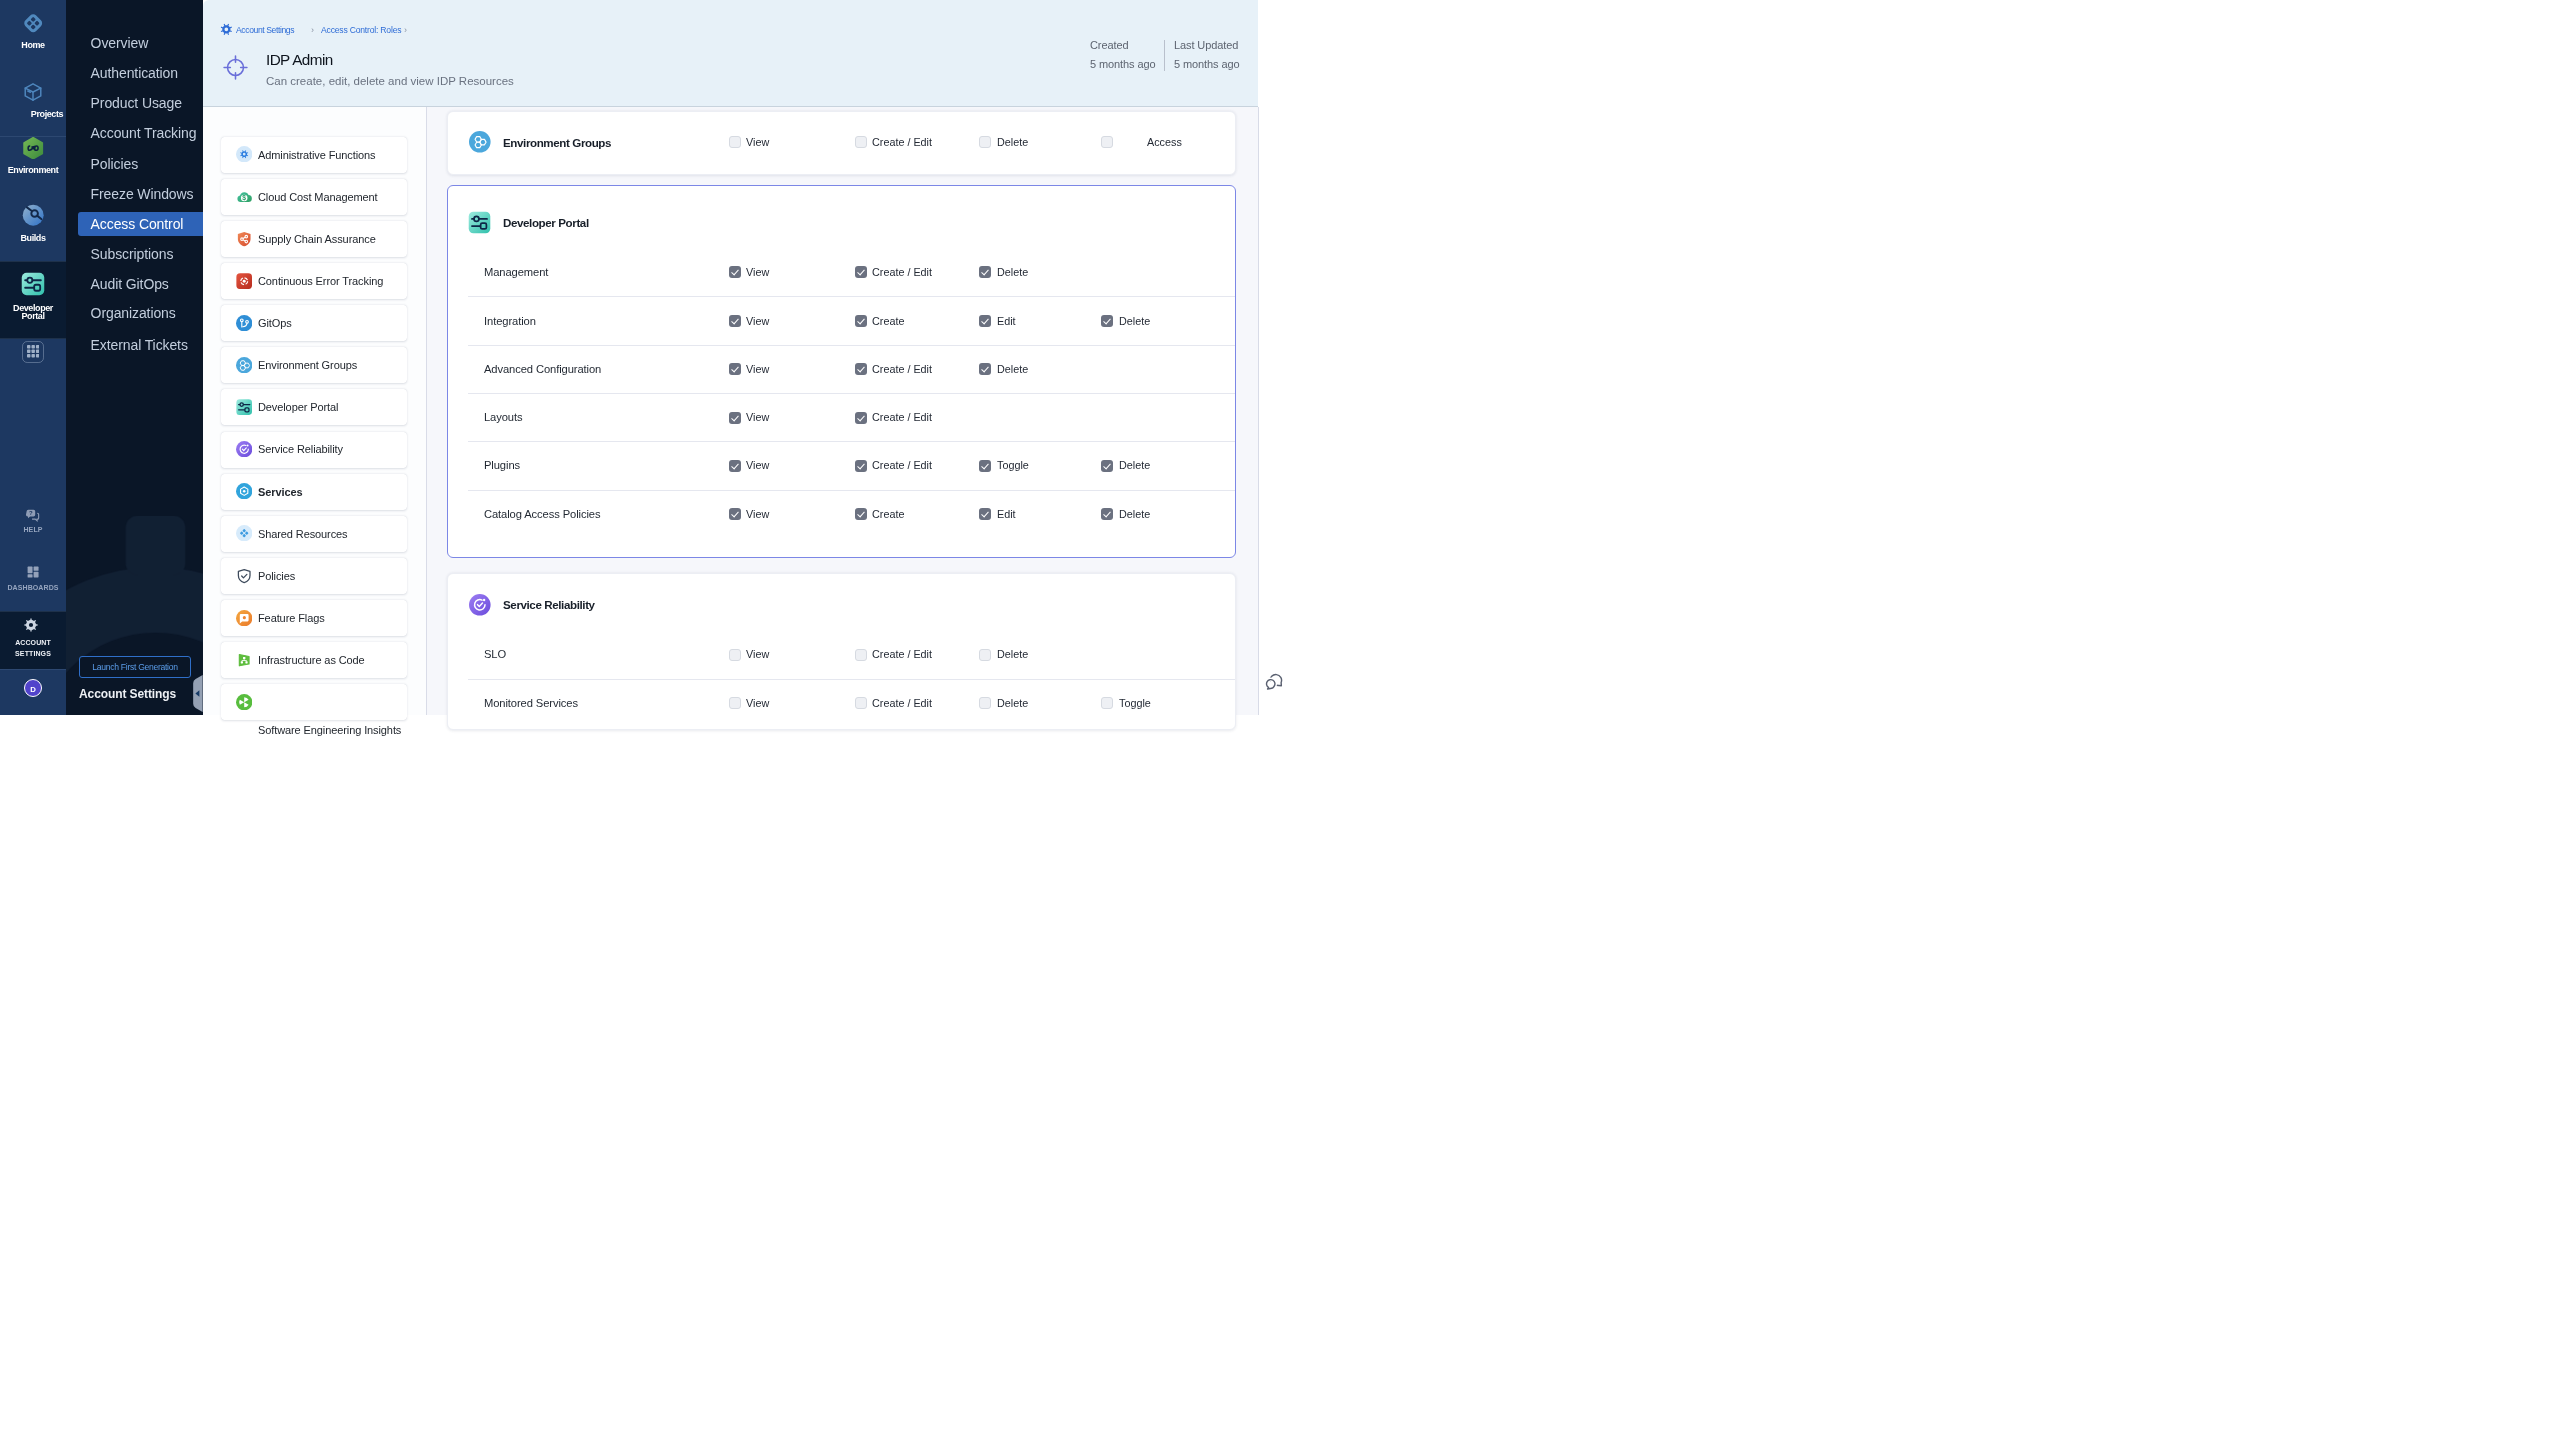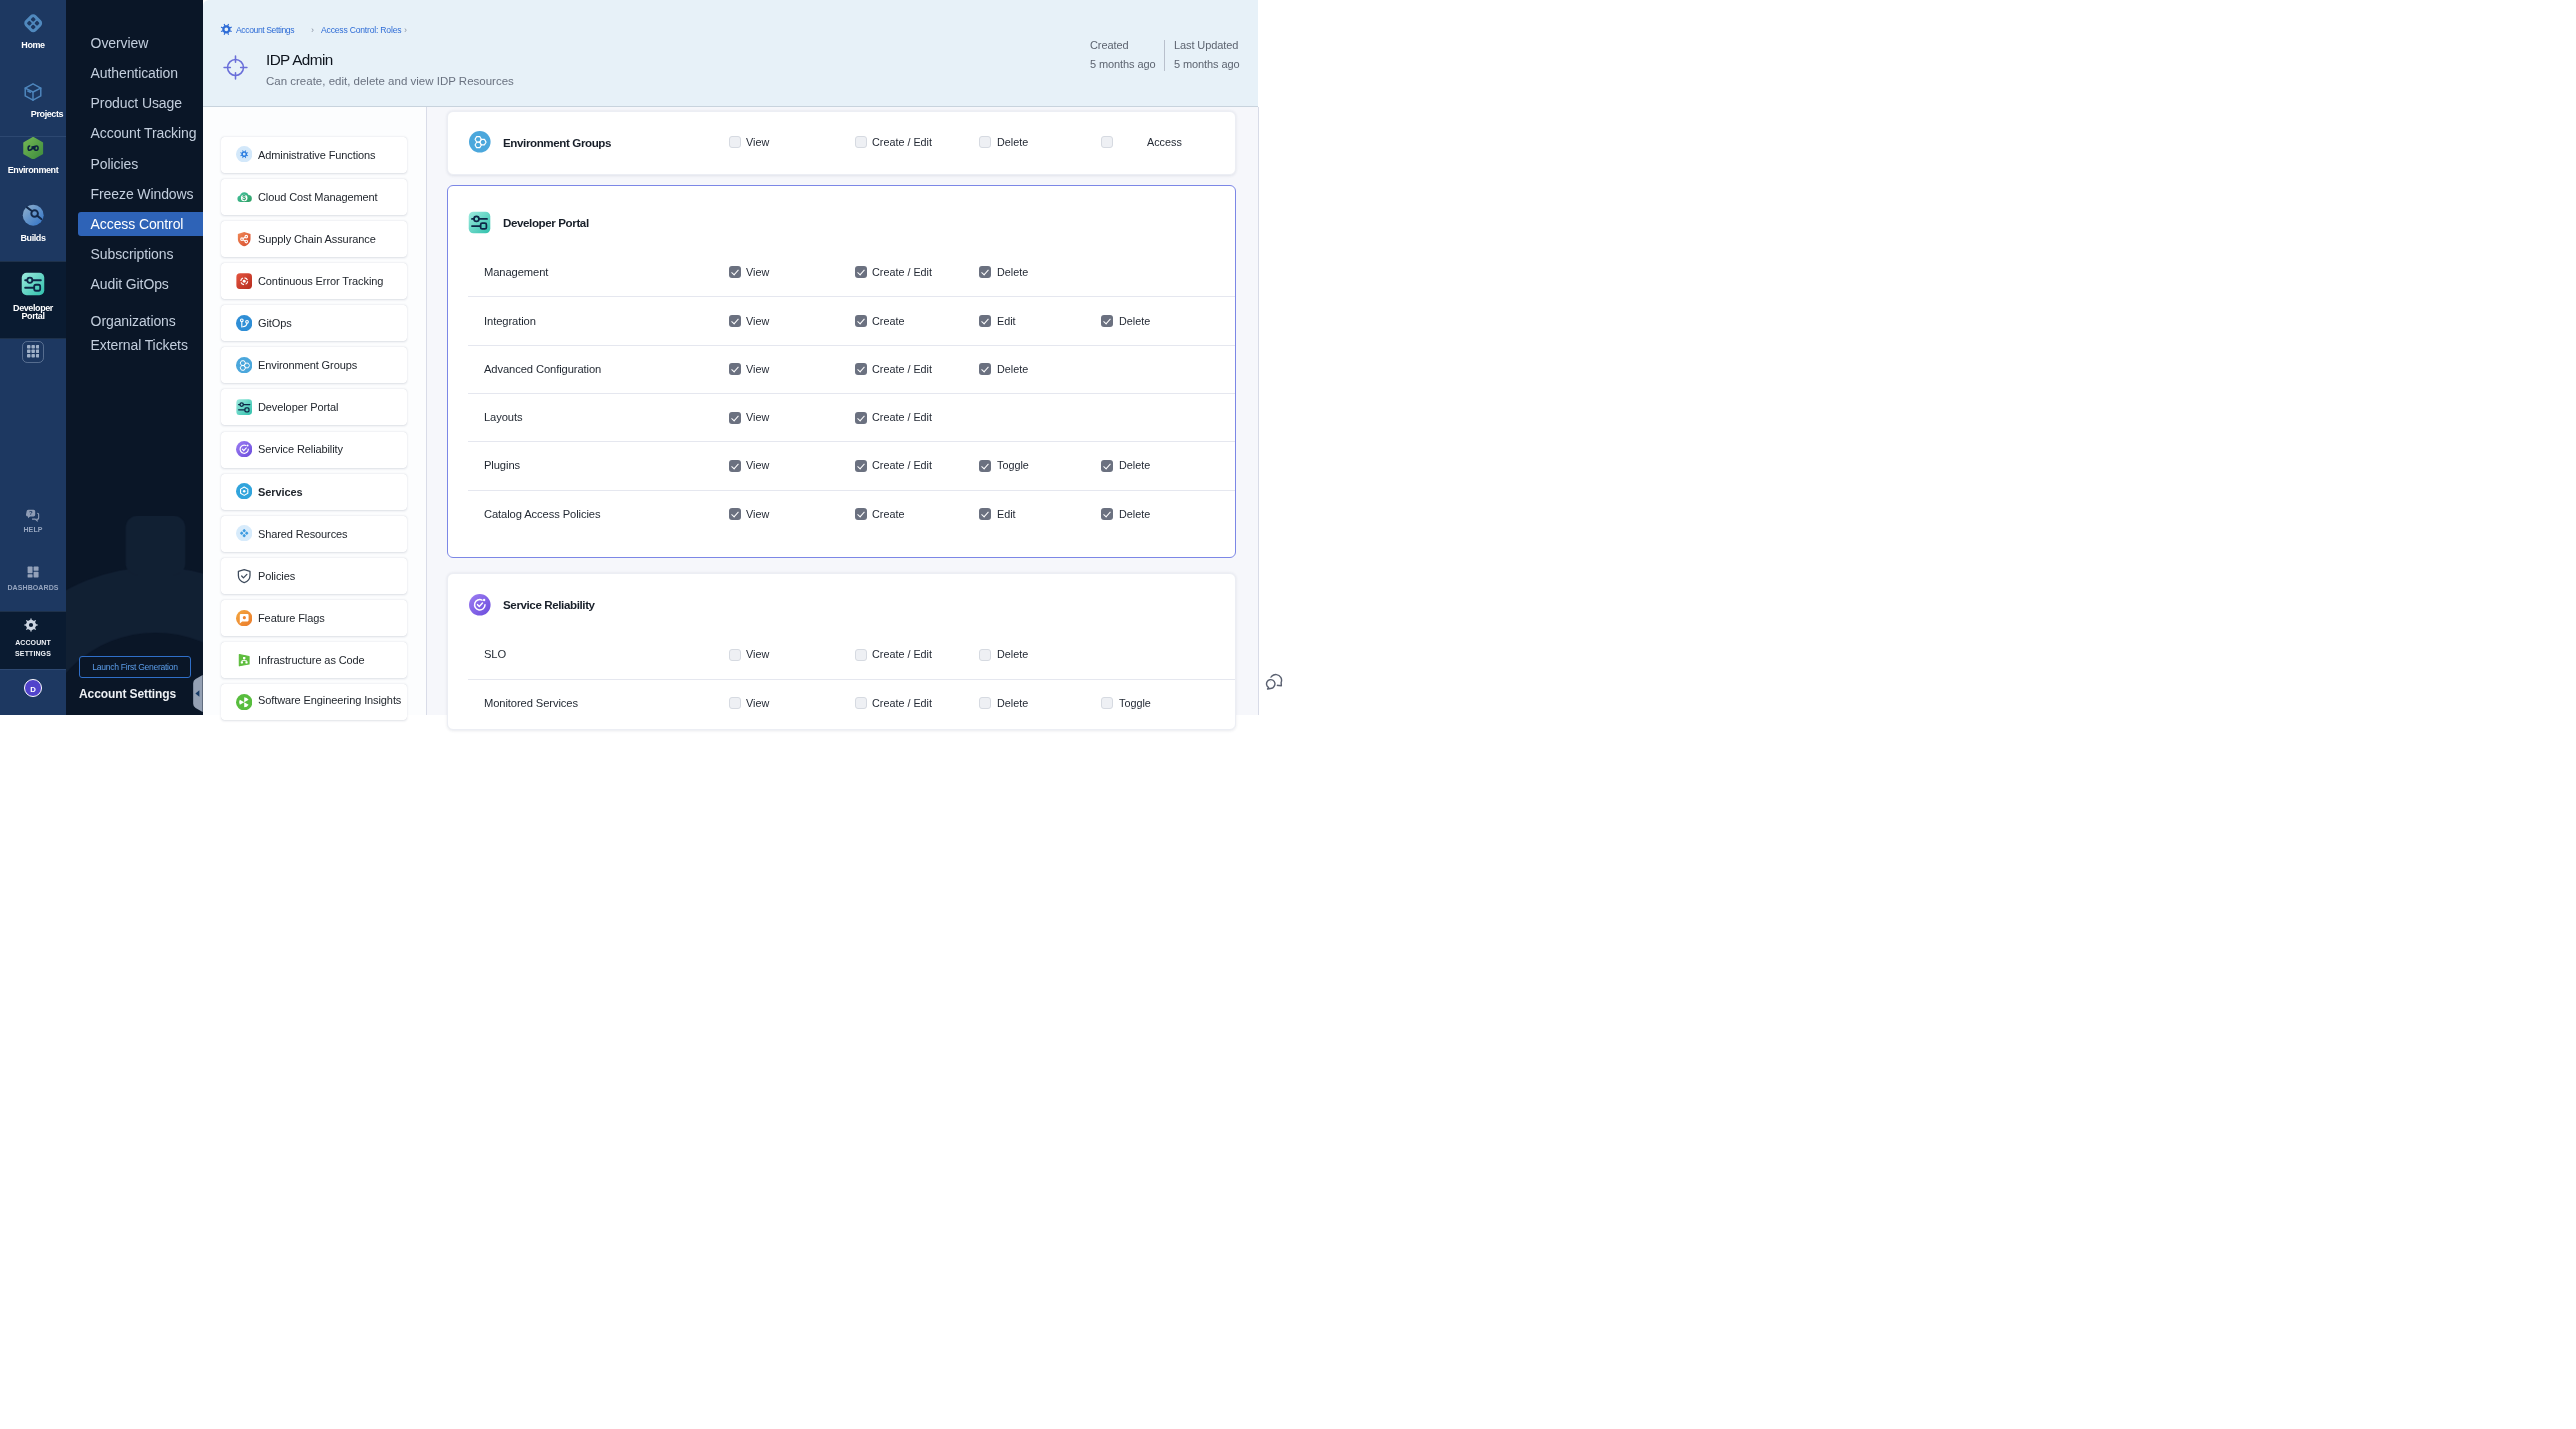--- a/index.html
+++ b/index.html
@@ -162,21 +162,21 @@
 <div class="abs" style="left:12px;top:212px;width:125px;height:24px;background:#2e63b7;border-radius:3px 0 0 3px;"></div>
 <div class="sitem vc" style="top:43px;">Overview</div>
 <div class="sitem vc" style="top:73px;">Authentication</div>
 <div class="sitem vc" style="top:103px;">Product Usage</div>
 <div class="sitem vc" style="top:133px;">Account Tracking</div>
 <div class="sitem vc" style="top:164px;">Policies</div>
 <div class="sitem vc" style="top:194px;">Freeze Windows</div>
 <div class="sitem vc" style="top:224px;color:#fff;">Access Control</div>
 <div class="sitem vc" style="top:254px;">Subscriptions</div>
 <div class="sitem vc" style="top:284px;">Audit GitOps</div>
-<div class="sitem vc" style="top:321px;">Organizations</div>
+<div class="sitem vc" style="top:313px;">Organizations</div>
 <div class="sitem vc" style="top:345px;">External Tickets</div>
 <div class="abs" style="left:12.7px;top:656px;width:112px;height:21.6px;border:0.7px solid #2f6fc9;border-radius:3px;"></div>
 <div class="hc" style="left:69px;top:667px;font-size:8.6px;color:#5b9ce8;letter-spacing:-0.3px;">Launch First Generation</div>
 <div class="vc" style="left:13px;top:694px;font-size:12px;font-weight:700;color:#edf0f4;letter-spacing:-0.1px;">Account Settings</div>
 </div>
 <div class="abs" style="left:190px;top:675px;width:12.7px;height:37px;line-height:0;"><svg width="12.7" height="37" viewBox="0 0 17 50">
       <path d="M17 0 L17 50 L7.5 44.5 a6.5 6.5 0 0 1-3.3-5.7 L4.2 11.2 a6.5 6.5 0 0 1 3.3-5.7 Z" fill="#94a0b3"></path>
       <path d="M12.6 20.5 L7.2 25 L12.6 29.5 Z" fill="#173a66"></path>
     </svg></div>
 <div id="hdr" class="abs"></div>
@@ -359,21 +359,21 @@
       <path d="M11 10 v1.4 M8 12.6 v-1.2 h6 v1.2" fill="none" stroke="#fff" stroke-width="1.1"></path>
     </svg></div>
 <div class="mlabel vc" style="top:660px;">Infrastructure as Code</div>
 <div class="mcard abs" style="top:684px;"></div>
 <div class="abs" style="left:236px;top:694px;width:16.4px;height:16.4px;line-height:0;"><svg width="16.4" height="16.4" viewBox="0 0 22 22">
       <circle cx="11" cy="11" r="11" fill="#58bd3e"></circle>
       <path d="M11 11 L11 4.2 a6.8 6.8 0 0 1 5.9 3.4 Z" fill="#fff"></path>
       <path d="M11 11 L5.1 7.6 a6.8 6.8 0 0 0 0 6.9 Z" fill="#fff"></path>
       <path d="M11 11 L16.9 14.4 a6.8 6.8 0 0 1-5.9 3.4 Z" fill="#fff"></path>
     </svg></div>
-<div class="mlabel vc" style="top:700px;">Software Engineering Insights</div>
+<div class="mlabel vc" style="top:730px;">Software Engineering Insights</div>
 <div class="bigcard abs" style="top:111px;height:64px;"></div>
 <div class="abs" style="left:469px;top:131px;width:21.6px;height:21.6px;line-height:0;"><svg width="21.6" height="21.6" viewBox="0 0 29 29">
       <circle cx="14.5" cy="14.5" r="14.5" fill="#4ba7dc"></circle>
       <g transform="translate(1.6,1.6) scale(1.17)">
         <polygon points="12.80,8.20 11.00,11.32 7.40,11.32 5.60,8.20 7.40,5.08 11.00,5.08" fill="none" stroke="#fff" stroke-width="1.3" stroke-linejoin="round"></polygon>
         <polygon points="18.20,11.40 16.40,14.52 12.80,14.52 11.00,11.40 12.80,8.28 16.40,8.28" fill="none" stroke="#fff" stroke-width="1.3" stroke-linejoin="round"></polygon>
         <polygon points="12.80,14.60 11.00,17.72 7.40,17.72 5.60,14.60 7.40,11.48 11.00,11.48" fill="none" stroke="#fff" stroke-width="1.3" stroke-linejoin="round"></polygon>
       </g>
     </svg></div>
 <div class="sectitle vc" style="top:142px;">Environment Groups</div>

